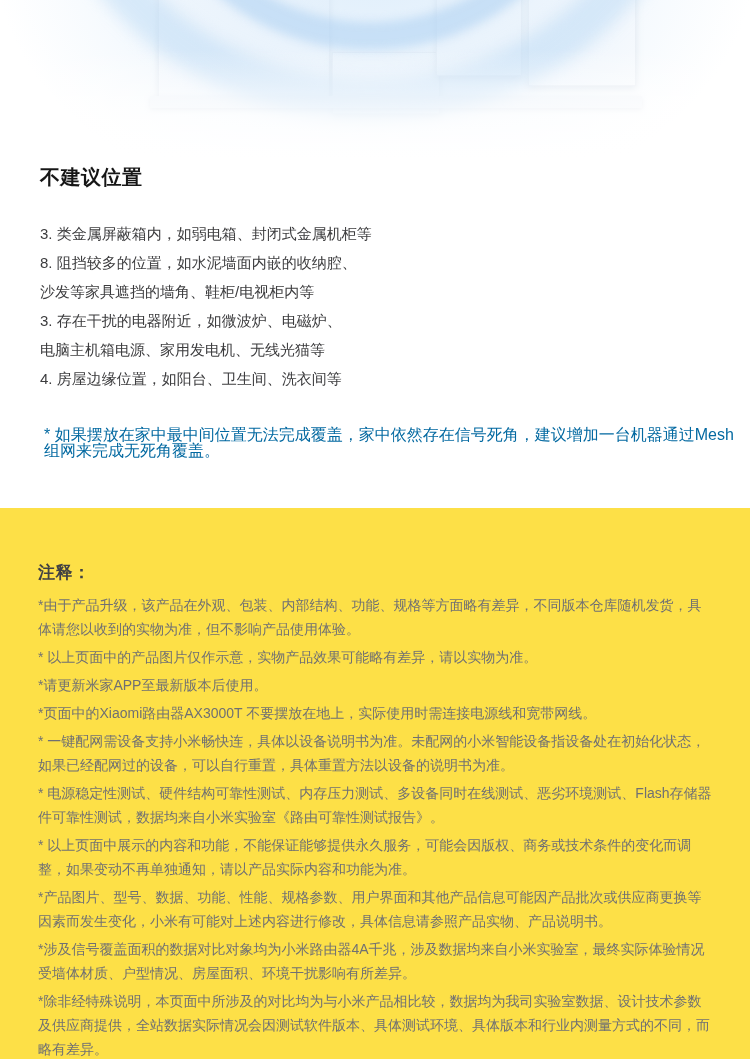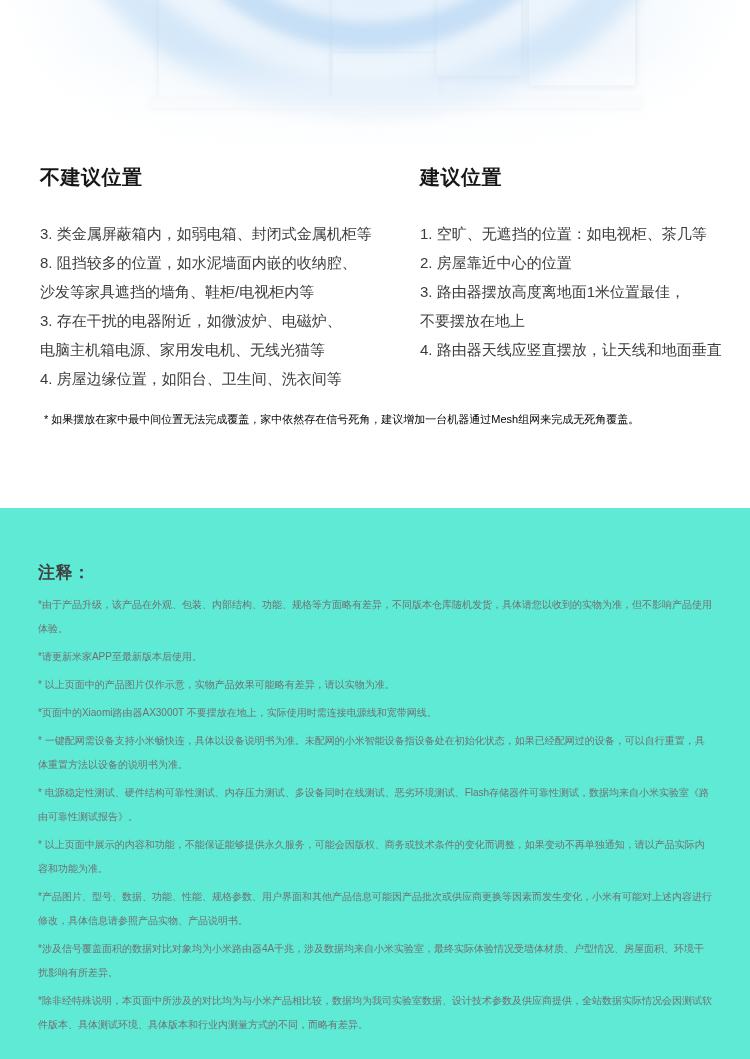--- a/index.html
+++ b/index.html
@@ -81,45 +81,45 @@
     letter-spacing: 0.5px;
   }
   .col p {
     font-size: 15px;
     line-height: 29px;
     color: #3c3c3e;
   }
 
   .footnote {
     position: absolute;
-    left: 44px; top: 411px;
+    left: 44px; top: 427px;
     width: 690px;
-    font-size: 11px;
+    font-size: 16px;
     line-height: 16px;
-    color: #000000;
+    color: #0369a1;
   }
 
   
   .notes {
     position: absolute;
     left: 0; top: 508px;
     width: 750px; height: 551px;
-    background: #5eead4;
+    background: #fde047;
     padding: 54px 38px 0 38px;
   }
   .notes h3 {
     font-size: 17px;
     line-height: 22px;
     font-weight: bold;
     color: #414143;
     margin-bottom: 9px;
     letter-spacing: 0.5px;
   }
   .notes p {
-    font-size: 10px;
+    font-size: 14px;
     line-height: 24px;
     color: #707073;
     margin-bottom: 4px;
   }
 </style>
 </head>
 <body>
 
 <div class="page">
 
@@ -138,36 +138,28 @@
   <div class="col col-left">
     <h2>不建议位置</h2>
     <p>3. 类金属屏蔽箱内，如弱电箱、封闭式金属机柜等</p>
     <p>8. 阻挡较多的位置，如水泥墙面内嵌的收纳腔、</p>
     <p>沙发等家具遮挡的墙角、鞋柜/电视柜内等</p>
     <p>3. 存在干扰的电器附近，如微波炉、电磁炉、</p>
     <p>电脑主机箱电源、家用发电机、无线光猫等</p>
     <p>4. 房屋边缘位置，如阳台、卫生间、洗衣间等</p>
   </div>
 
-  <div class="col col-right">
-    <h2>建议位置</h2>
-    <p>1. 空旷、无遮挡的位置：如电视柜、茶几等</p>
-    <p>2. 房屋靠近中心的位置</p>
-    <p>3. 路由器摆放高度离地面1米位置最佳，</p>
-    <p>不要摆放在地上</p>
-    <p>4. 路由器天线应竖直摆放，让天线和地面垂直</p>
-  </div>
 
   <p class="footnote">* 如果摆放在家中最中间位置无法完成覆盖，家中依然存在信号死角，建议增加一台机器通过Mesh组网来完成无死角覆盖。</p>
 
   <div class="notes">
     <h3>注释：</h3>
     <p>*由于产品升级，该产品在外观、包装、内部结构、功能、规格等方面略有差异，不同版本仓库随机发货，具体请您以收到的实物为准，但不影响产品使用体验。</p>
+    <p>* 以上页面中的产品图片仅作示意，实物产品效果可能略有差异，请以实物为准。</p>
     <p>*请更新米家APP至最新版本后使用。</p>
-    <p>* 以上页面中的产品图片仅作示意，实物产品效果可能略有差异，请以实物为准。</p>
     <p>*页面中的Xiaomi路由器AX3000T 不要摆放在地上，实际使用时需连接电源线和宽带网线。</p>
     <p>* 一键配网需设备支持小米畅快连，具体以设备说明书为准。未配网的小米智能设备指设备处在初始化状态，如果已经配网过的设备，可以自行重置，具体重置方法以设备的说明书为准。</p>
     <p>* 电源稳定性测试、硬件结构可靠性测试、内存压力测试、多设备同时在线测试、恶劣环境测试、Flash存储器件可靠性测试，数据均来自小米实验室《路由可靠性测试报告》。</p>
     <p>* 以上页面中展示的内容和功能，不能保证能够提供永久服务，可能会因版权、商务或技术条件的变化而调整，如果变动不再单独通知，请以产品实际内容和功能为准。</p>
     <p>*产品图片、型号、数据、功能、性能、规格参数、用户界面和其他产品信息可能因产品批次或供应商更换等因素而发生变化，小米有可能对上述内容进行修改，具体信息请参照产品实物、产品说明书。</p>
     <p>*涉及信号覆盖面积的数据对比对象均为小米路由器4A千兆，涉及数据均来自小米实验室，最终实际体验情况受墙体材质、户型情况、房屋面积、环境干扰影响有所差异。</p>
     <p>*除非经特殊说明，本页面中所涉及的对比均为与小米产品相比较，数据均为我司实验室数据、设计技术参数及供应商提供，全站数据实际情况会因测试软件版本、具体测试环境、具体版本和行业内测量方式的不同，而略有差异。</p>
   </div>
 
 </div>

